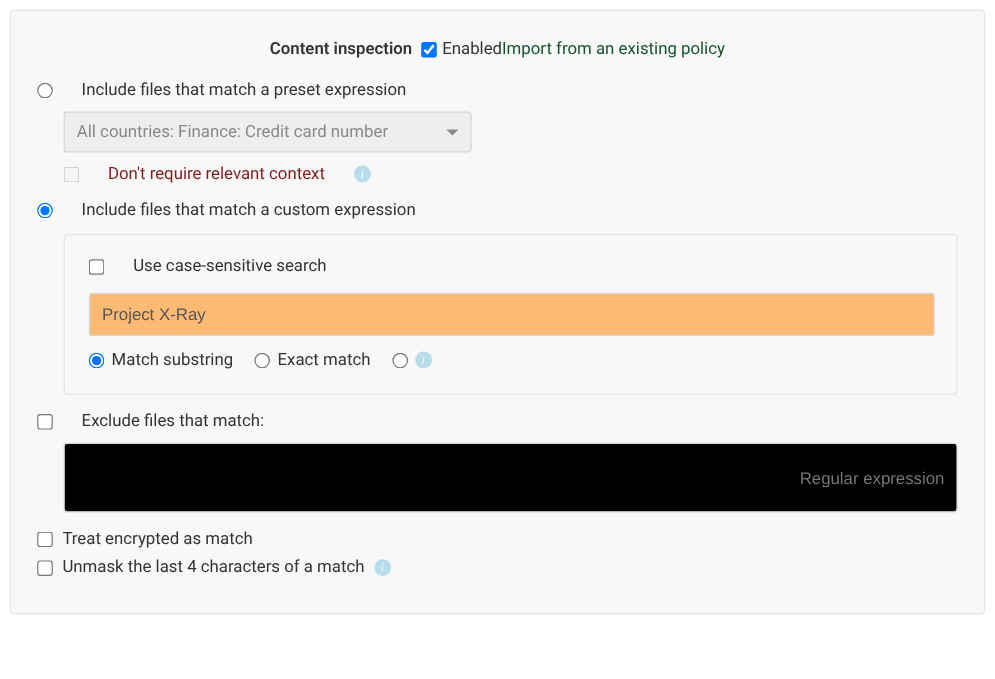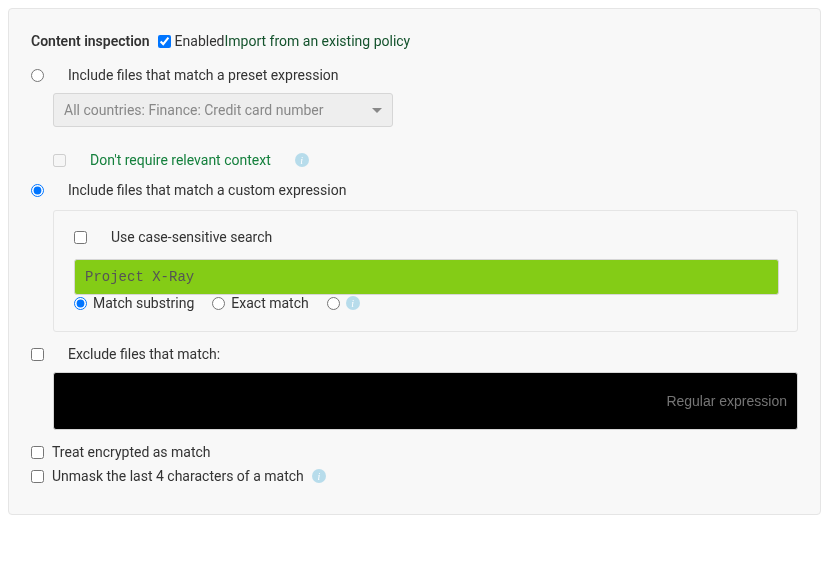--- a/index.html
+++ b/index.html
@@ -13,21 +13,21 @@
   }
   .panel {
     background: #f8f8f8;
     border: 1px solid #e5e5e5;
     border-radius: 4px;
     padding: 24px 22px 30px 22px;
     width: 813px;
   }
   .header-row {
     display: flex;
-    justify-content: flex-start;
+    justify-content: center;
     align-items: center;
     margin-bottom: 18px;
   }
   .title-group {
     display: flex;
     align-items: center;
     gap: 8px;
   }
   .title {
     font-weight: 600;
@@ -50,41 +50,41 @@
   .row {
     display: flex;
     align-items: center;
     gap: 24px;
   }
   .opt-block { margin-bottom: 14px; }
   .sub-indent { margin-left: 22px; }
   .select-disabled {
     width: 340px;
     margin-top: 10px;
-    margin-bottom: 25px;
+    margin-bottom: 10px;
     background: #eeeeee;
     border: 1px solid #d6d6d6;
     color: #888;
     padding: 8px 28px 8px 10px;
     border-radius: 3px;
     position: relative;
     cursor: default;
     font-size: 14px;
   }
   .select-disabled::after {
     content: "";
     position: absolute;
     right: 10px;
     top: 50%;
     transform: translateY(-2px);
     border-left: 5px solid transparent;
     border-right: 5px solid transparent;
     border-top: 5px solid #888;
   }
-  .disabled-text { color: #15803d; }
+  .disabled-text { color: #7f1d1d; }
   .info-icon {
     display: inline-flex;
     width: 14px;
     height: 14px;
     border-radius: 50%;
     background: #b7dceb;
     color: #ffffff;
     align-items: center;
     justify-content: center;
     font-size: 10px;
@@ -95,28 +95,27 @@
   .custom-box {
     margin-top: 12px;
     border: 1px solid #e5e5e5;
     border-radius: 3px;
     background: #f8f8f8;
     padding: 18px 18px 20px 20px;
   }
   .textinput {
     width: 100%;
     margin-top: 14px;
-    margin-bottom: 0;
-    background: #84cc16;
+    margin-bottom: 12px;
+    background: #fdba74;
     border: 1px solid #d6d6d6;
     border-radius: 3px;
     padding: 9px 10px;
     font-size: 14px;
     color: #555;
-    font-family: Liberation Mono, monospace;
   }
   .radio-group {
     display: flex;
     align-items: center;
     gap: 18px;
   }
   .radio-item { display: flex; align-items: center; gap: 6px; }
   .regex-input {
     width: 100%;
     margin-top: 10px;

